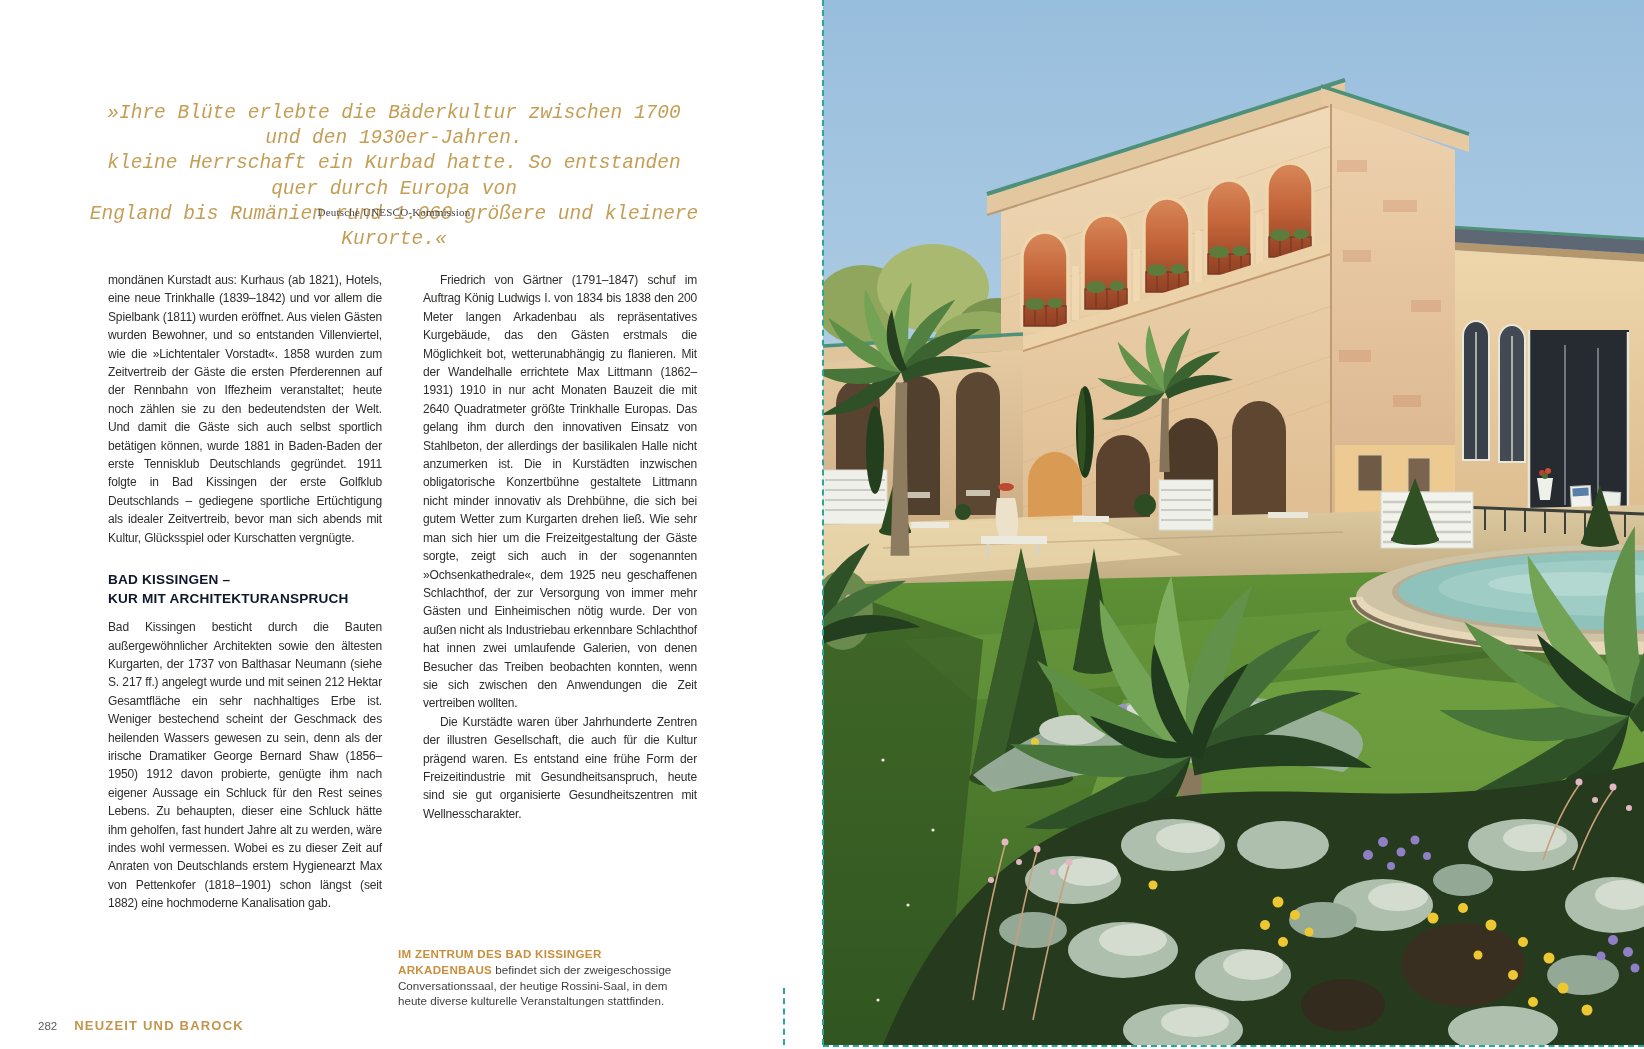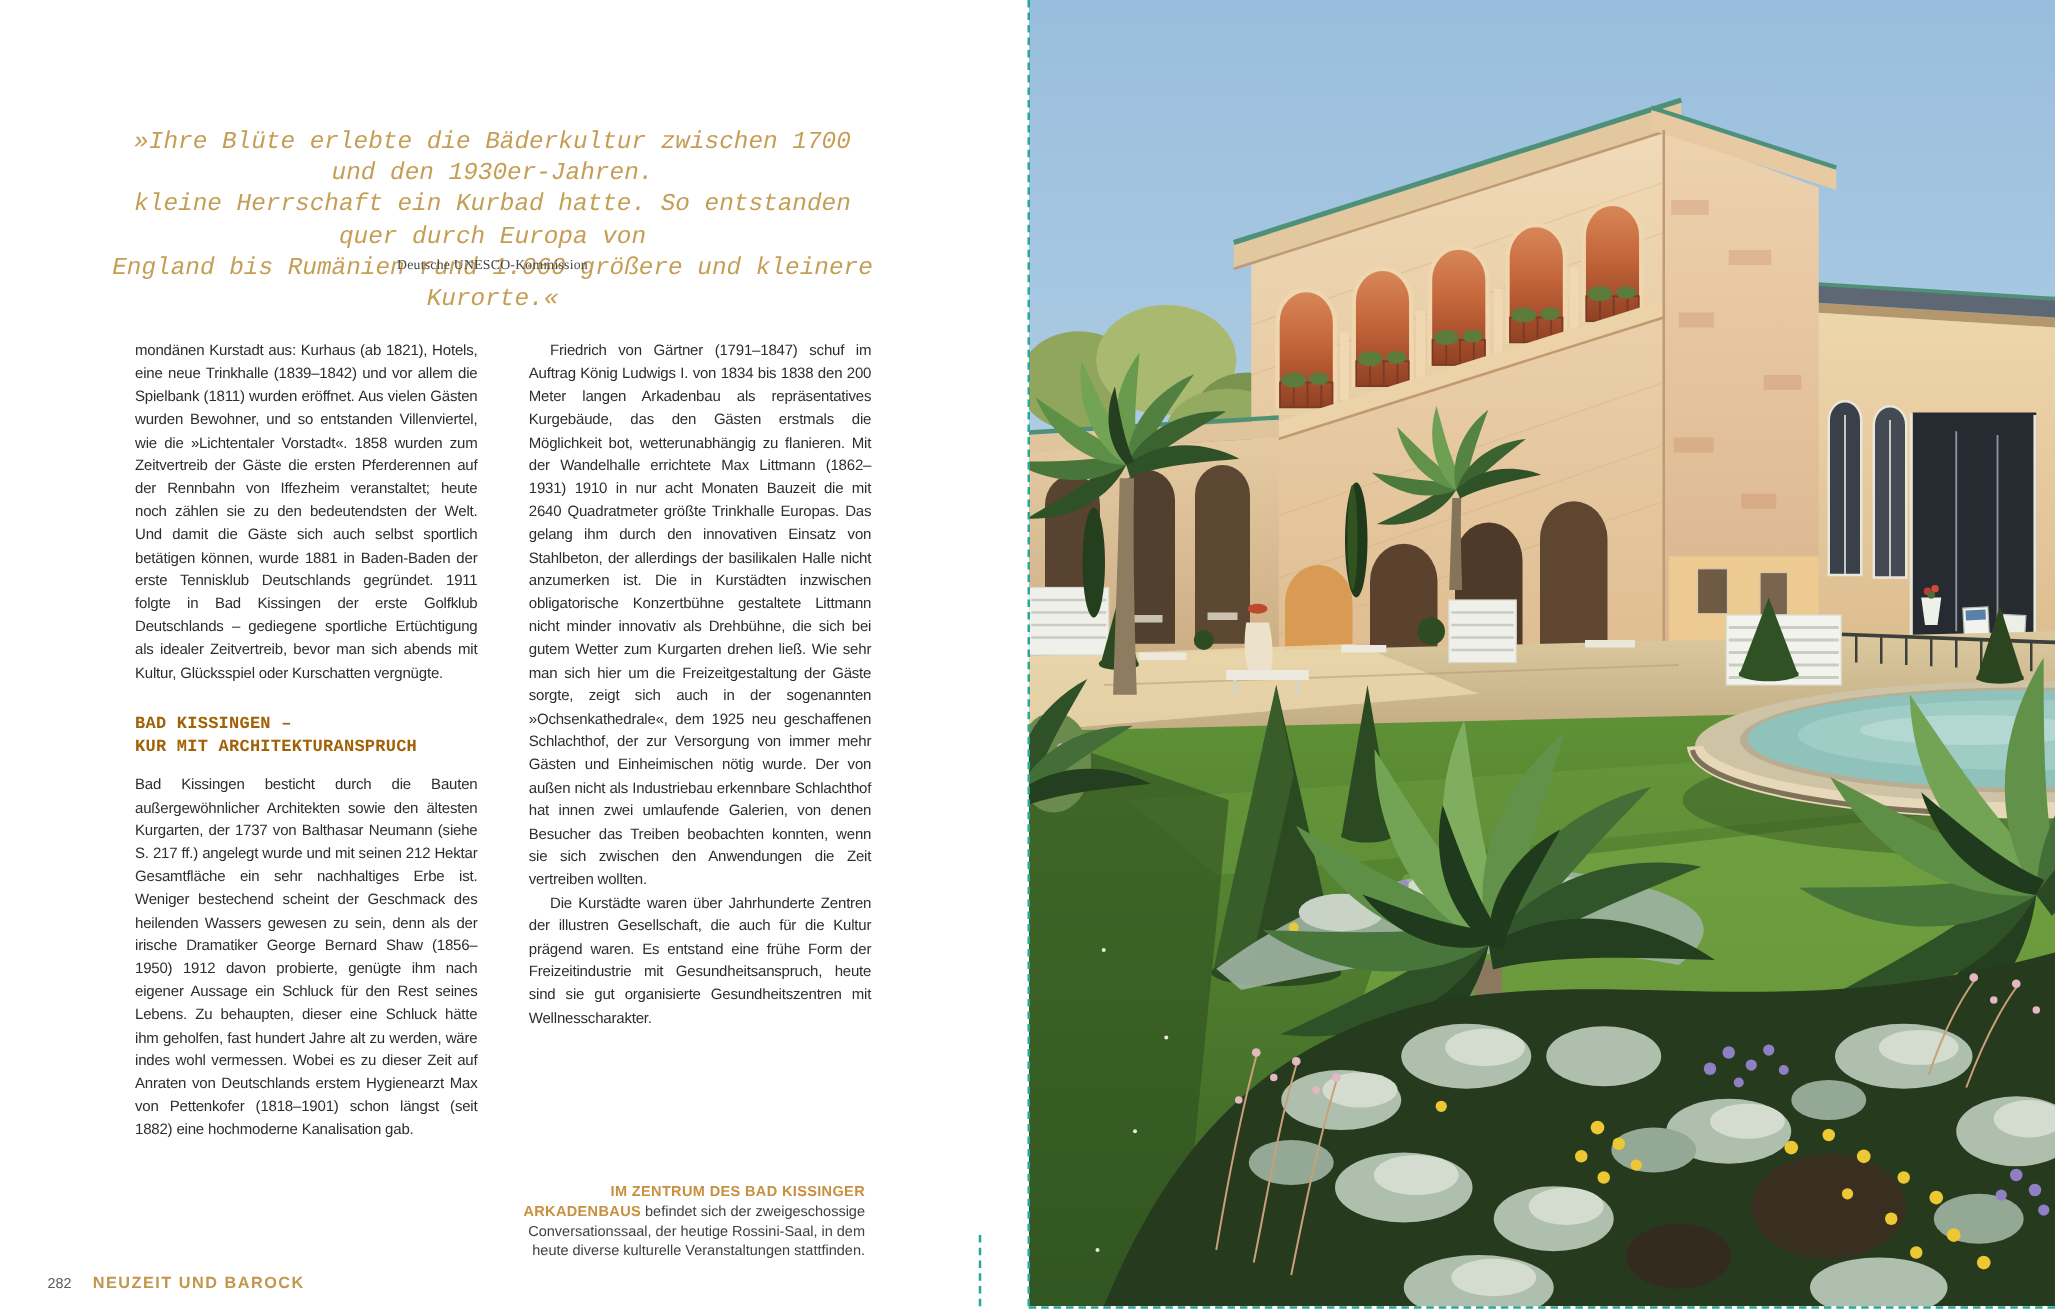--- a/index.html
+++ b/index.html
@@ -12,22 +12,22 @@
          font-style:italic;font-size:19.5px;line-height:25.2px;color:#c59e56;}
   .quote-attr{left:88px;top:206px;width:612px;text-align:center;
               font-size:11px;color:#454545;letter-spacing:.2px;font-family:Liberation Serif, serif;}
   .col{top:271px;width:274px;font-size:12px;line-height:18.4px;
        text-align:justify;letter-spacing:-.15px;color:#2e2d2b;}
   .col-l{left:108px;}
   .col-r{left:423px;}
   .col p{margin:0;}
   .col-r p{text-indent:17px;}
   .subhead{margin:23px 0 10px 0;font-size:13.6px;line-height:19px;
-           font-weight:bold;color:#a16207;letter-spacing:.2px;text-align:left;font-family:Liberation Mono, monospace;}
-  .caption{left:410px;top:946px;width:282px;text-align:right;
+           font-weight:bold;color:#0f172a;letter-spacing:.2px;text-align:left;}
+  .caption{left:398px;top:946px;width:282px;text-align:left;
            font-size:11.6px;line-height:15.8px;color:#3f3f3f;}
   .caption .lead{font-weight:bold;color:#c88f3e;letter-spacing:.3px;}
   .folio{left:38px;top:1018px;font-size:11.5px;color:#5a5a5a;}
   .folio .sect{margin-left:17px;color:#c2964c;font-weight:bold;
                letter-spacing:1.2px;font-size:13px;}
   
   .photo{left:823px;top:0;width:821px;height:1045px;overflow:hidden;}
   .crop-v{left:822px;top:0;height:1045px;width:0;border-left:2px dashed #2aa79b;}
   .crop-v2{left:783px;top:988px;height:57px;width:0;border-left:2px dashed #2aa79b;}
   .crop-h{left:823px;top:1045px;width:821px;height:0;border-top:2px dashed #2aa79b;}

